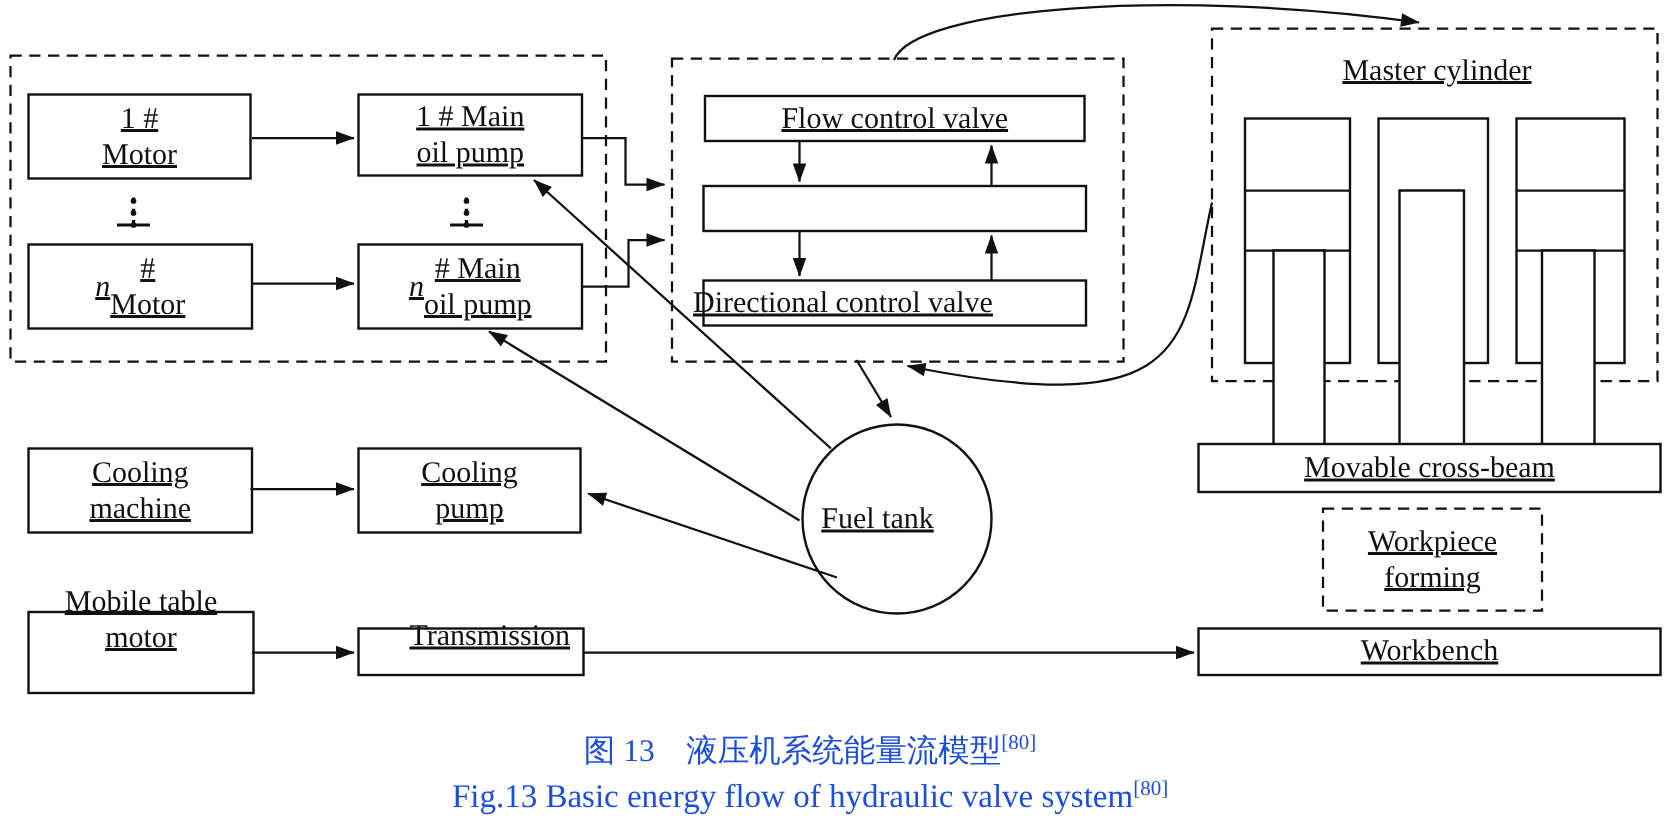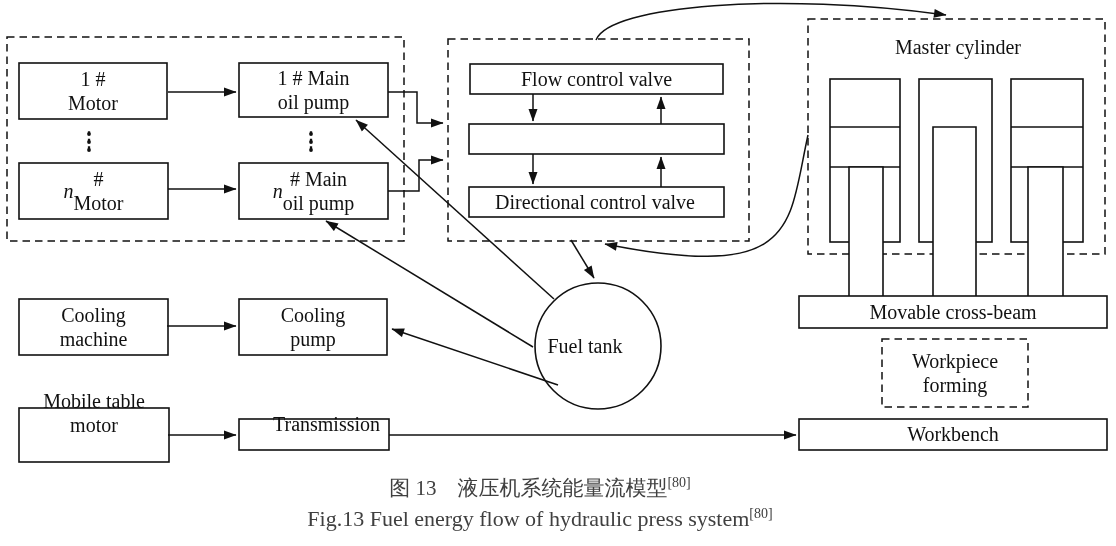--- a/index.html
+++ b/index.html
@@ -1,24 +1,24 @@
 <!DOCTYPE html>
 <html><head>
 <meta charset="utf-8">
 <style>
   html,body{margin:0;padding:0;background:#fff;}
   #figure{position:relative;width:1116px;height:546px;background:#ffffff;overflow:hidden;
           font-family:"Liberation Serif","DejaVu Serif",serif;color:#111;}
   #diagram-svg{position:absolute;left:0;top:0;z-index:1;}
   .txt{position:absolute;z-index:2;display:flex;align-items:center;justify-content:center;
        text-align:center;font-size:20px;line-height:1.22;white-space:pre-line;color:#111;
-       pointer-events:none;}
+       pointer-events:none;text-decoration:underline;}
   .it{font-style:italic;}
   .dots{font-size:22px;letter-spacing:0;}
-  .cap{position:absolute;z-index:2;left:0;width:1080px;text-align:center;color:#404040;}
+  .cap{position:absolute;z-index:2;left:0;width:1080px;text-align:center;color:#1d4ed8;margin-top:12px;}
   .cap-cn{top:474px;font-size:21px;}
   .cap-en{top:506px;font-size:22px;}
   .cap sup{font-size:14px;}
 </style>
 </head>
 <body>
 
 <div id="figure">
 
   <svg id="diagram-svg" width="1116" height="546" viewBox="0 0 1116 546">
@@ -112,34 +112,34 @@
 
   <div class="txt" style="left:19px;top:163px;width:149px;height:56px"><span class="it">n</span><span> #
 Motor</span></div>
   <div class="txt" style="left:239px;top:163px;width:149px;height:56px"><span class="it">n</span><span> # Main
 oil pump</span></div>
 
   <div class="txt dots" style="left:78px;top:122px;width:22px;height:36px" aria-hidden="true" hidden="">⋮</div>
   <div class="txt dots" style="left:300px;top:122px;width:22px;height:36px" aria-hidden="true" hidden="">⋮</div>
 
   <div class="txt" style="left:470px;top:64px;width:253px;height:30px">Flow control valve</div>
-  <div class="txt" style="left:479px;top:187px;width:232px;height:30px">Directional control valve</div>
+  <div class="txt" style="left:446px;top:187px;width:232px;height:30px">Directional control valve</div>
 
   <div class="txt" style="left:858px;top:33px;width:200px;height:28px">Master cylinder</div>
   <div class="txt" style="left:799px;top:296px;width:308px;height:32px">Movable cross-beam</div>
   <div class="txt" style="left:882px;top:339px;width:146px;height:68px">Workpiece
 forming</div>
   <div class="txt" style="left:799px;top:419px;width:308px;height:30px">Workbench</div>
 
   <div class="txt" style="left:535px;top:333px;width:100px;height:26px">Fuel tank</div>
 
   <div class="txt" style="left:19px;top:299px;width:149px;height:56px">Cooling
 machine</div>
   <div class="txt" style="left:239px;top:299px;width:148px;height:56px">Cooling
 pump</div>
   <div class="txt" style="left:19px;top:385px;width:150px;height:56px">Mobile table
 motor</div>
   <div class="txt" style="left:239px;top:409px;width:175px;height:31px">Transmission</div>
 
   <div class="cap cap-cn"><span>图 13　液压机系统能量流模型</span><sup>[80]</sup></div>
-  <div class="cap cap-en"><span>Fig.13 Fuel energy flow of hydraulic press system</span><sup>[80]</sup></div>
+  <div class="cap cap-en"><span>Fig.13 Basic energy flow of hydraulic valve system</span><sup>[80]</sup></div>
 
 </div>
 
 </body></html>

